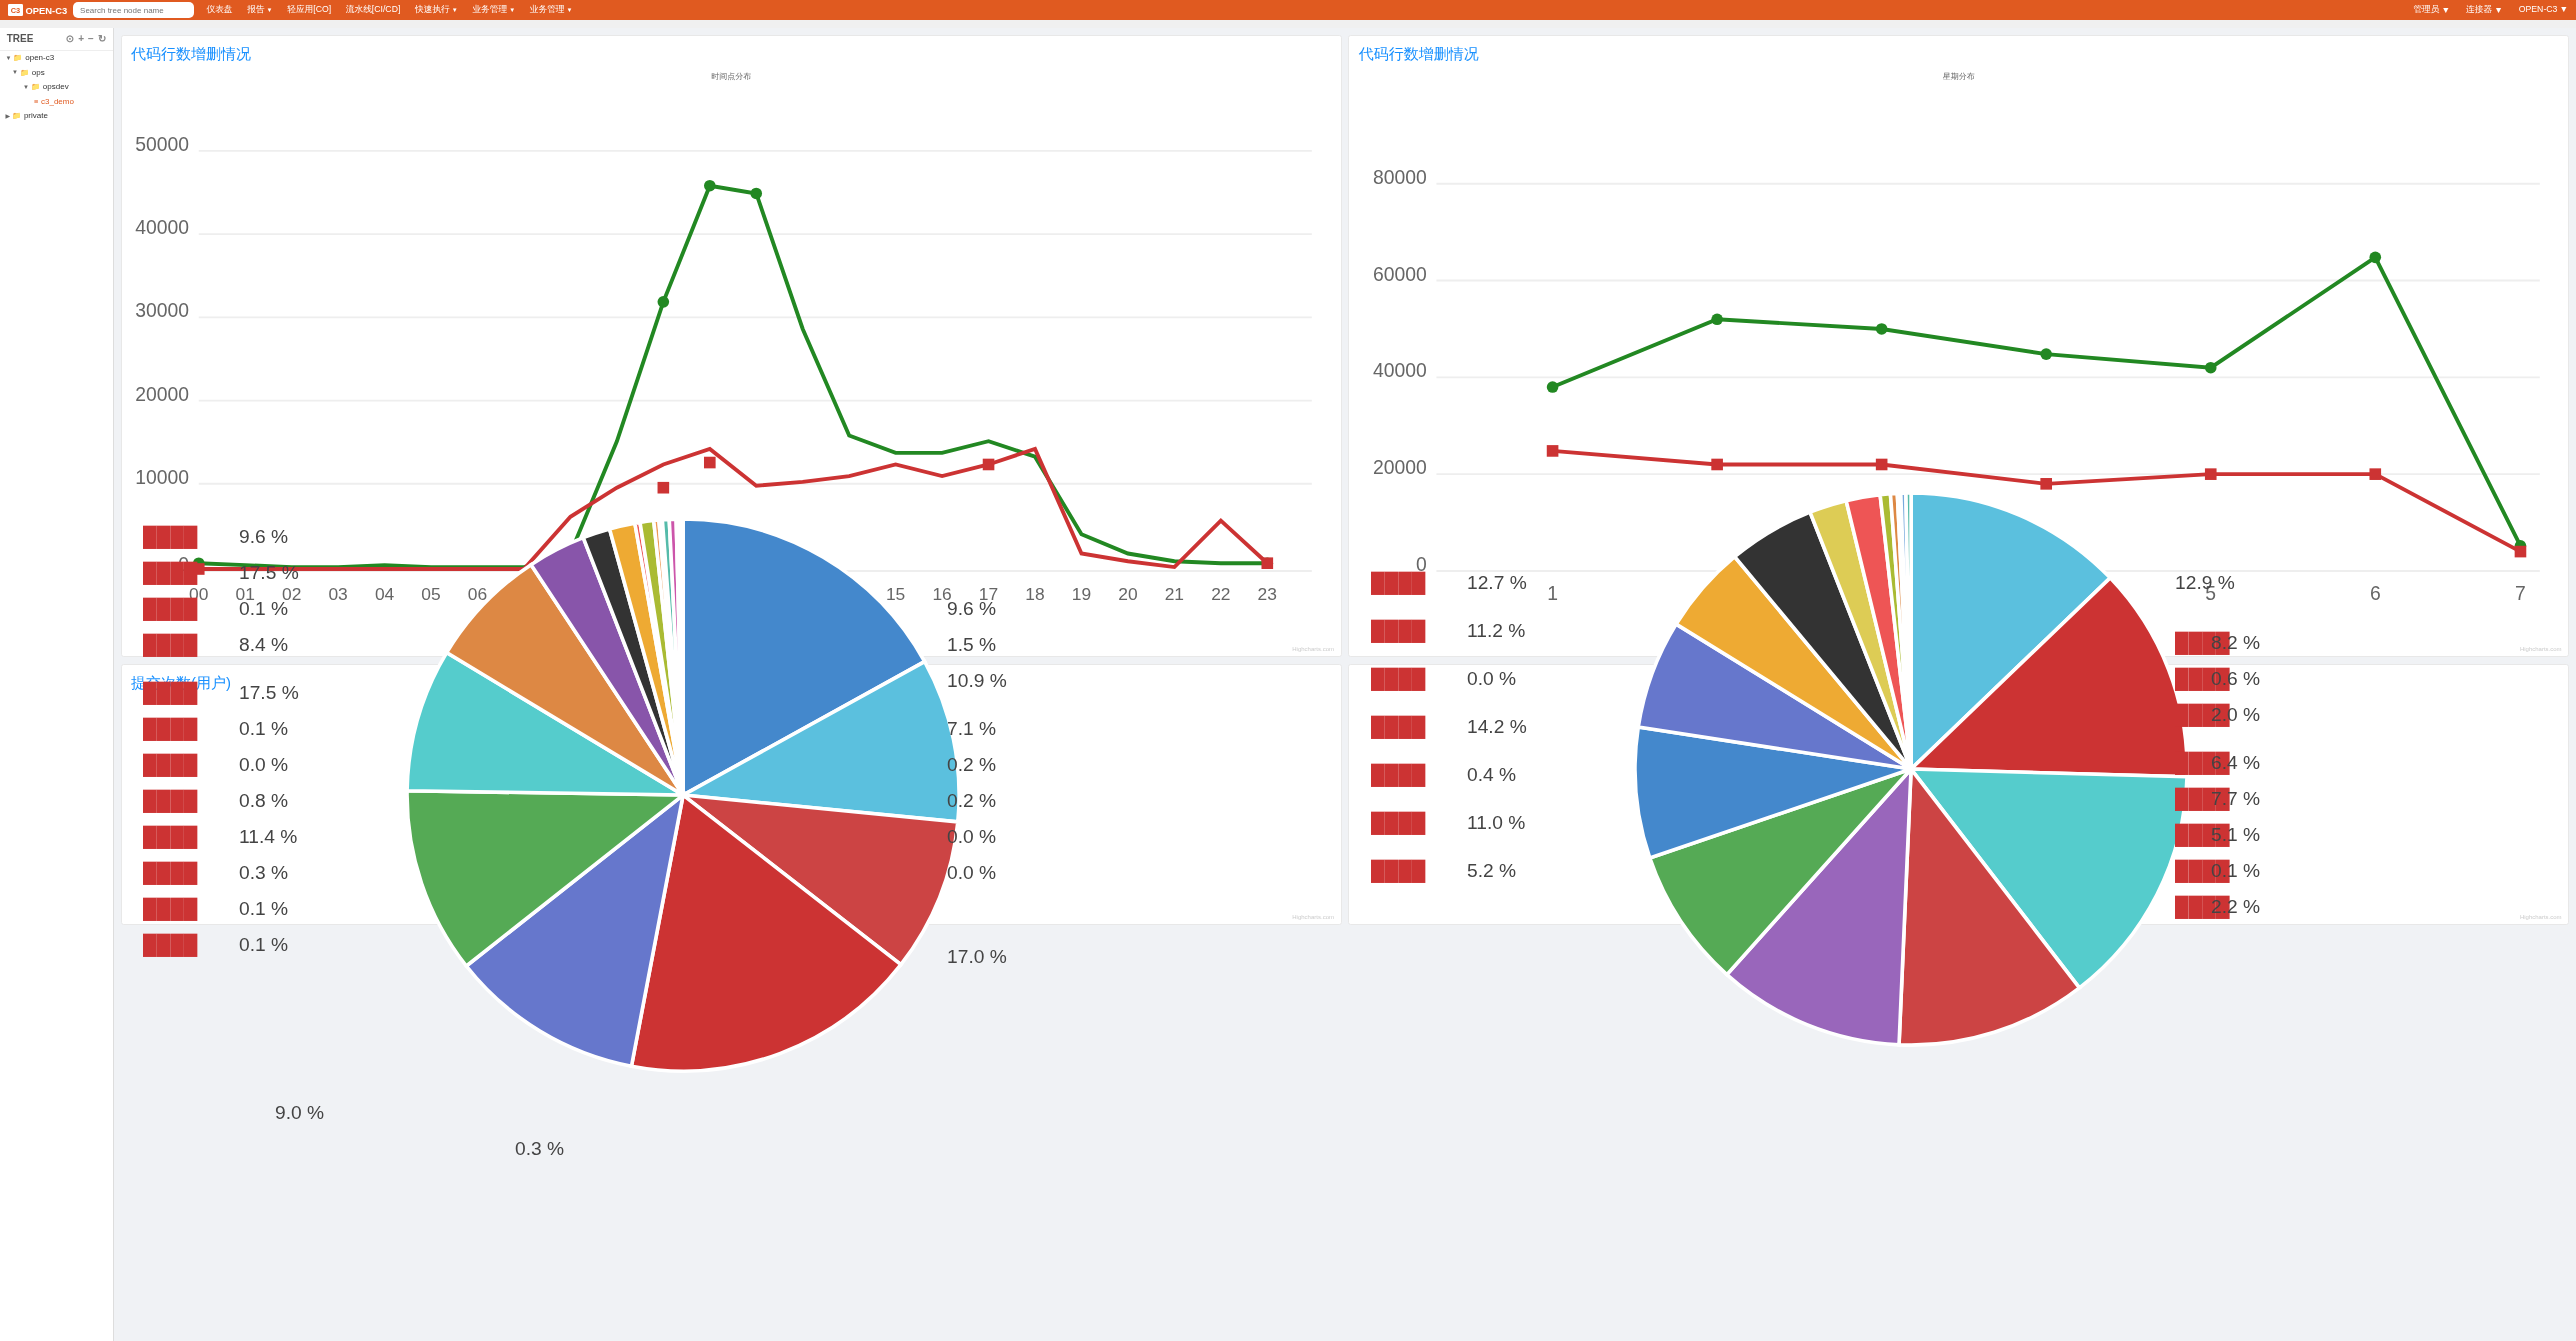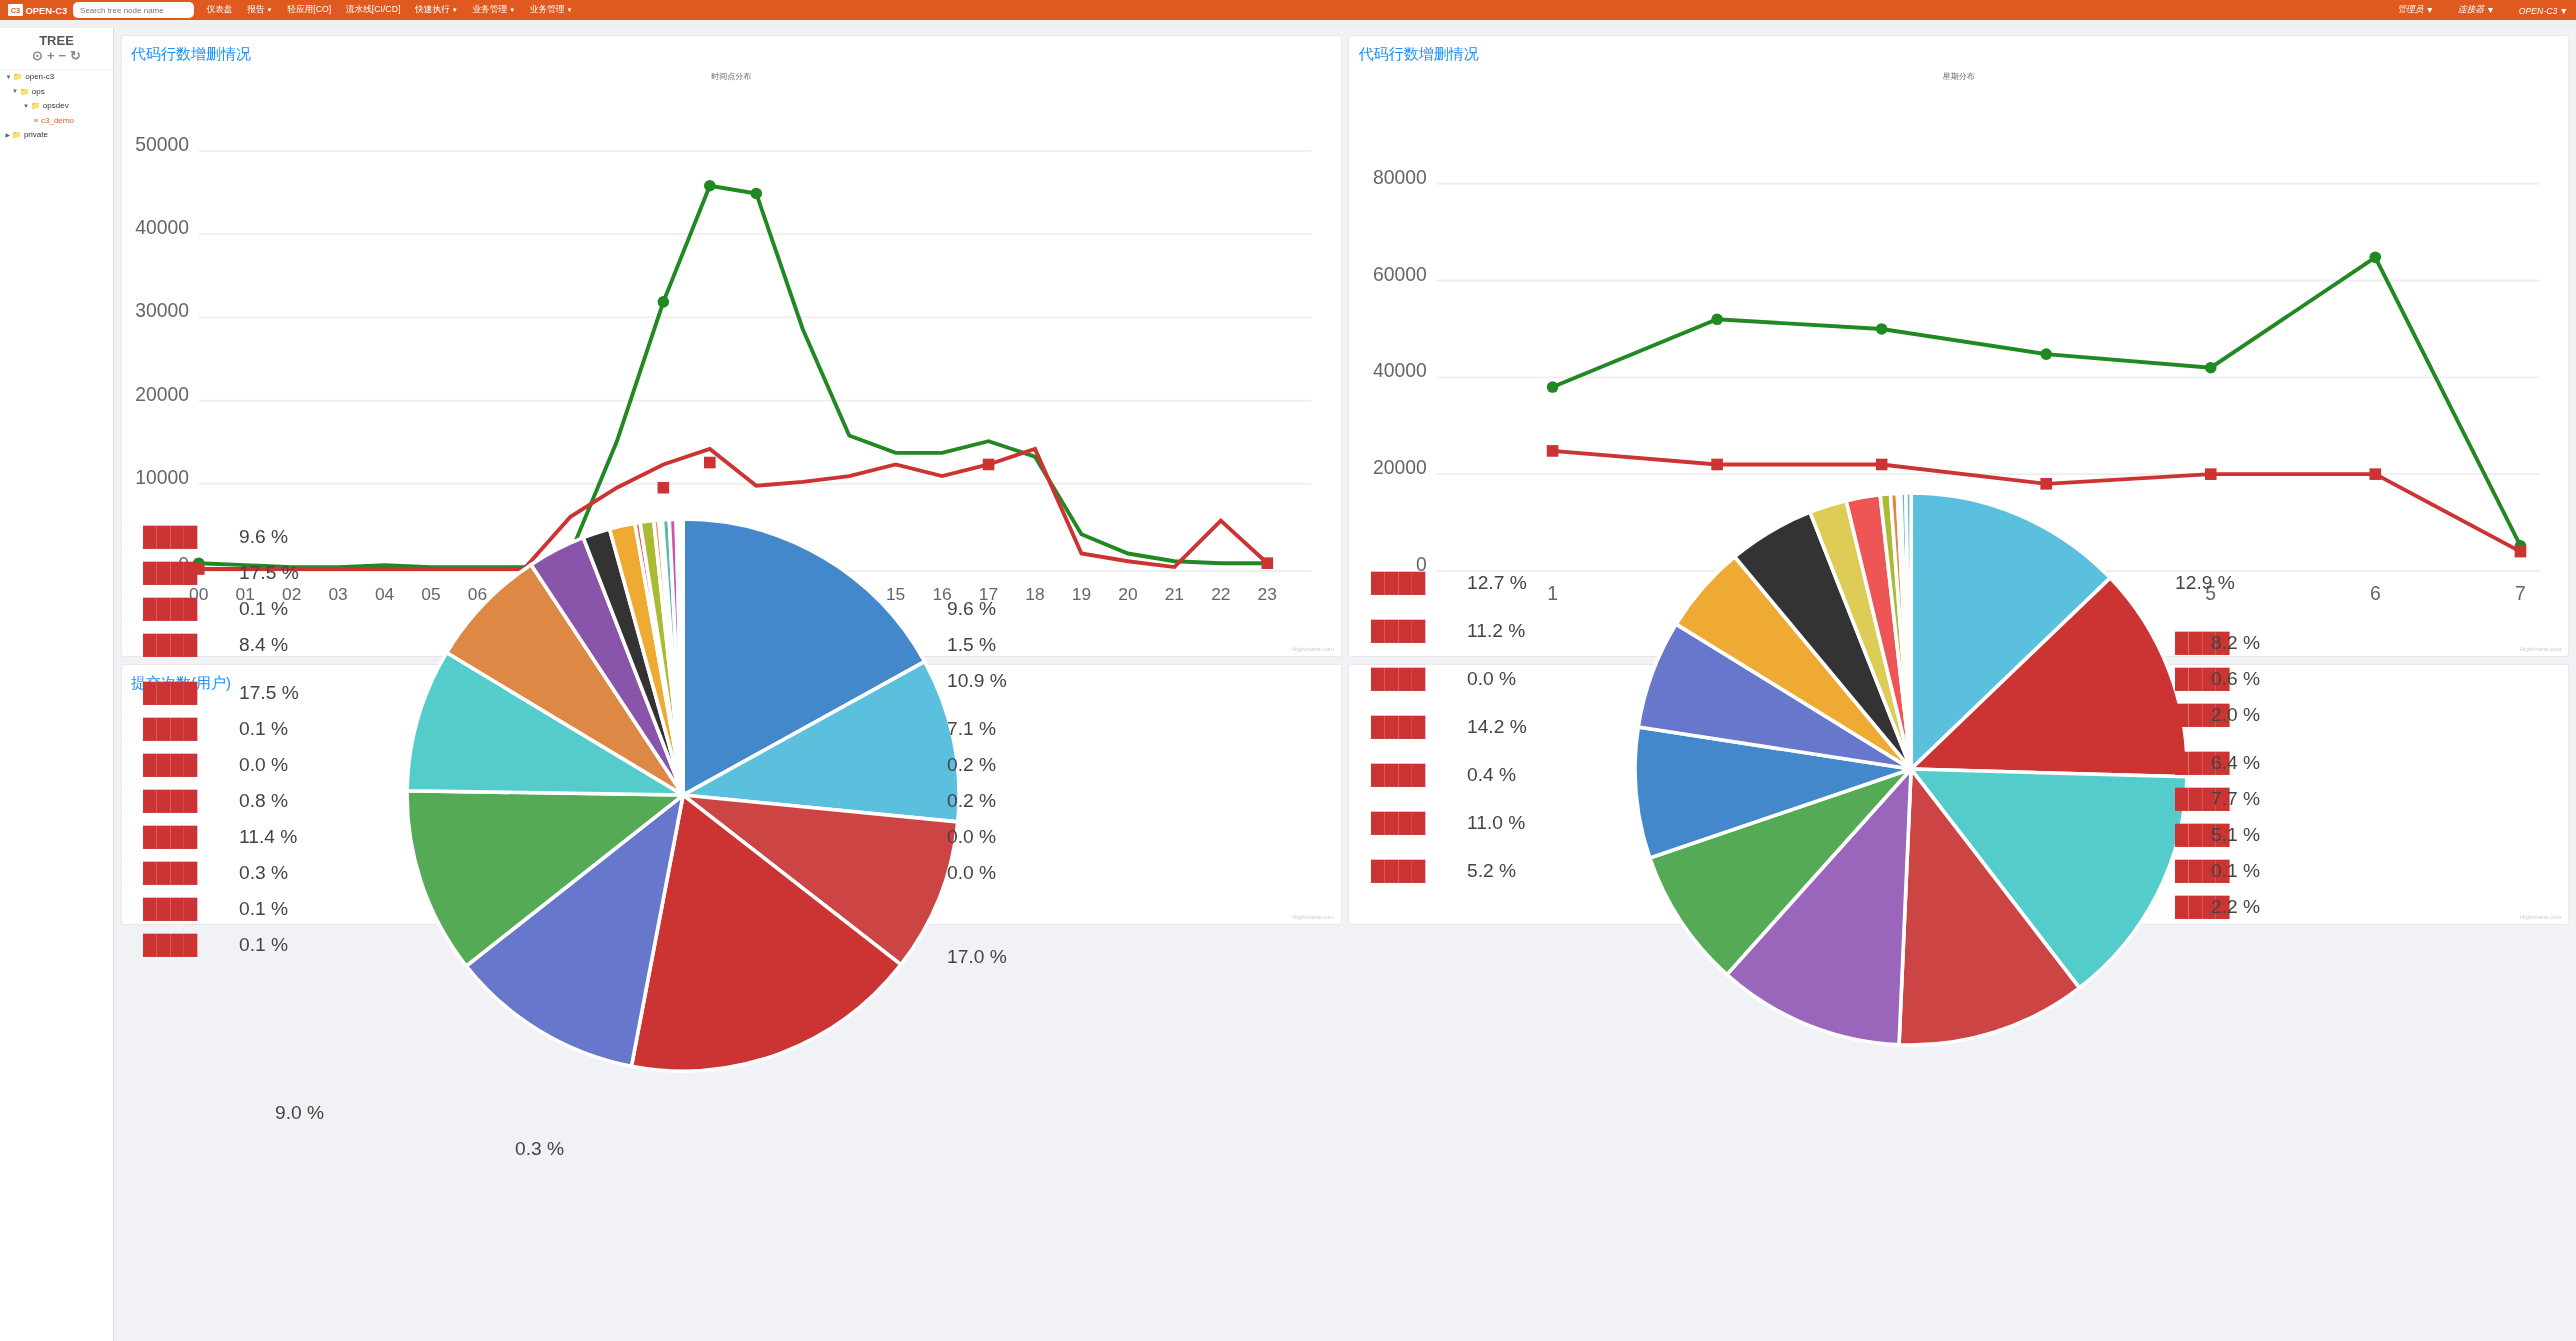--- a/index.html
+++ b/index.html
@@ -35,21 +35,21 @@
     .nav-items {
       display: flex; gap: 1.3px; flex: 1; align-items: center;
     }
     .nav-item {
       color: white; font-size: 8.7px; padding: 2.7px 6.7px;
       cursor: pointer; border-radius: 2px; white-space: nowrap;
       display: flex; align-items: center; gap: 2px;
     }
     .nav-item .arrow { font-size: 6px; }
     .nav-right {
-      display: flex; align-items: flex-end; gap: 24px; color: white; font-size: 8.7px; font-style: italic;
+      display: flex; align-items: flex-start; gap: 16px; color: white; font-size: 8.7px;
     }
     .nav-right span { cursor: pointer; display: flex; align-items: center; gap: 2px; }
 
     
     .main-layout {
       display: flex;
       margin-top: 28px;
       height: calc(100vh - 28px);
     }
 
@@ -58,21 +58,21 @@
       width: 114px;
       background: #fff;
       border-right: 0.7px solid #ddd;
       overflow-y: auto;
       flex-shrink: 0;
     }
     .sidebar-header {
       display: flex; align-items: center; justify-content: space-between;
       padding: 5.4px 6.7px;
       border-bottom: 0.7px solid #eee;
-      font-size: 13px; font-weight: bold; color: #555; flex-direction: column;
+      font-size: 10px; font-weight: bold; color: #555;
     }
     .sidebar-header-icons { display: flex; gap: 4px; color: #888; cursor: pointer; }
     .tree-item {
       display: flex; align-items: center;
       padding: 2.7px 5.4px; cursor: pointer;
       font-size: 8px; color: #333;
       white-space: nowrap;
     }
     .tree-item.active { color: #e05a20; }
     .tree-arrow { margin-right: 2px; font-size: 6px; color: #666; }

